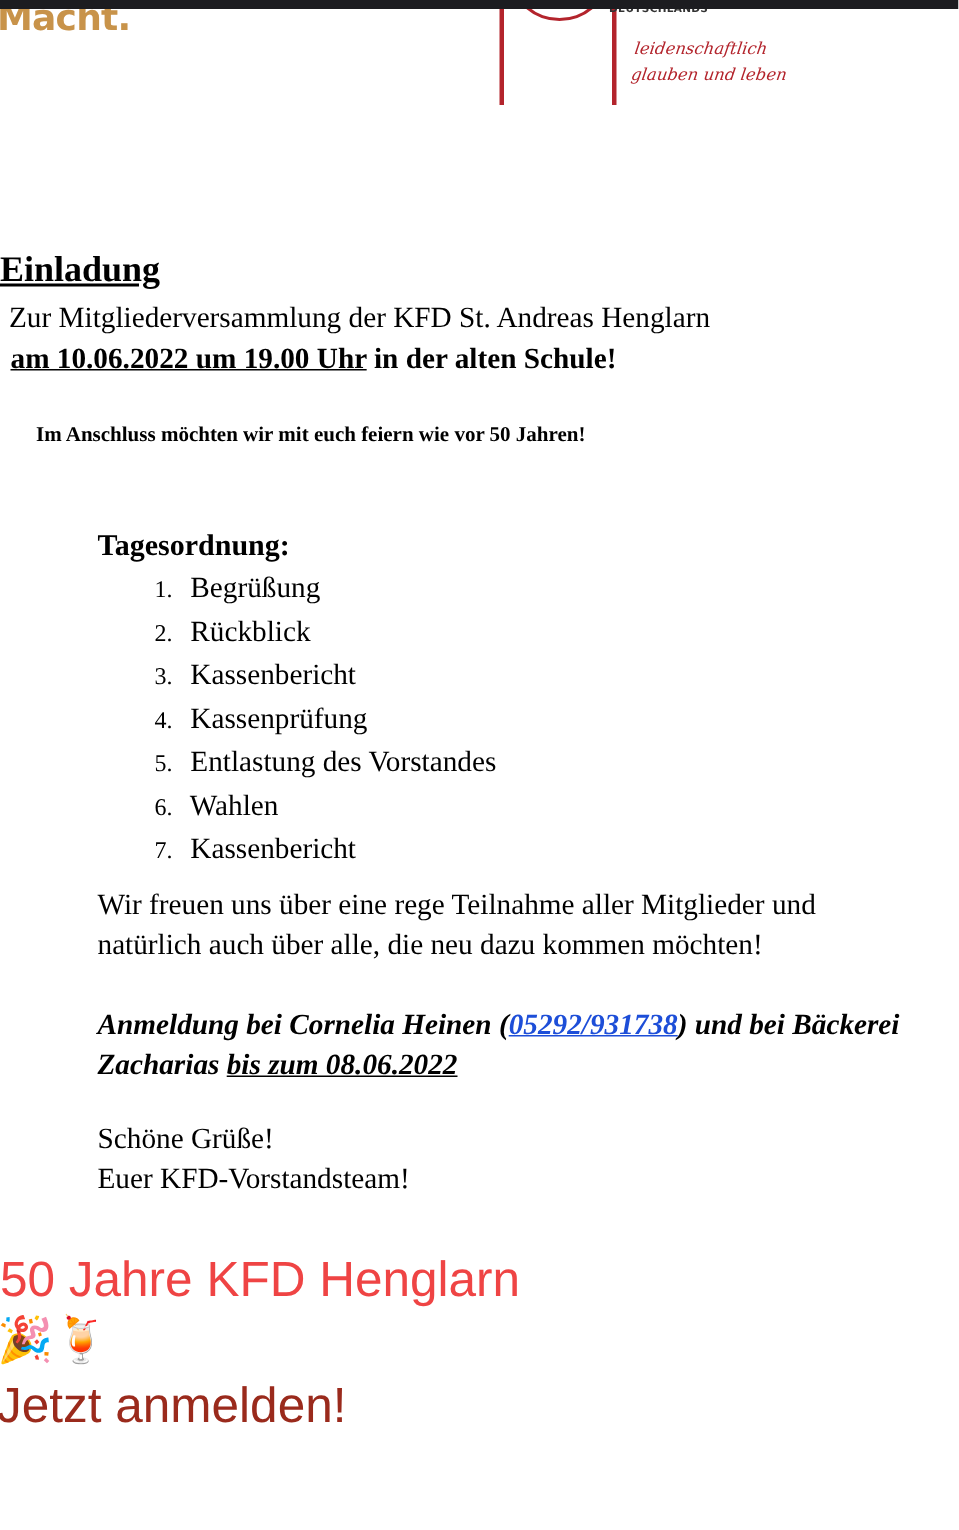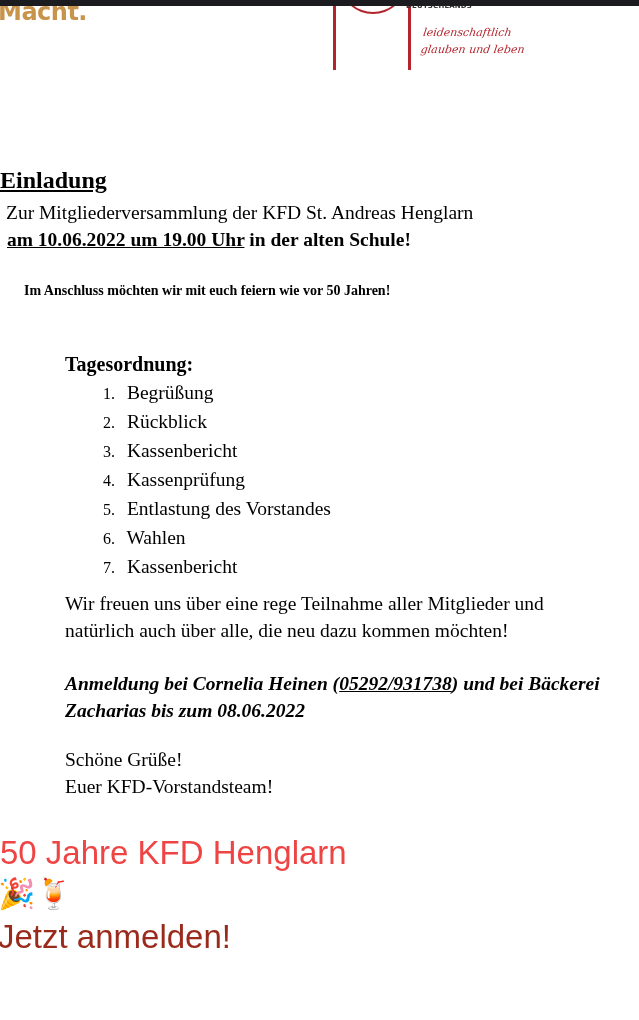--- a/index.html
+++ b/index.html
@@ -147,24 +147,25 @@
     .signup {
       position: absolute;
       left: 65px; top: 670px;
       width: 545px;
       font-size: 19.5px;
       line-height: 27px;
       font-weight: bold;
       font-style: italic;
     }
     .signup a {
-      color: #000000;
+      color: #1d4ed8;
       text-decoration: underline;
     }
     .signup .u {
+      text-decoration: underline;
     }
     .greeting {
       position: absolute;
       left: 65px; top: 746px;
       font-size: 19.5px;
       line-height: 27px;
     }
     .promo1 {
       top: 834px;
       font-family: "Liberation Sans", sans-serif;

